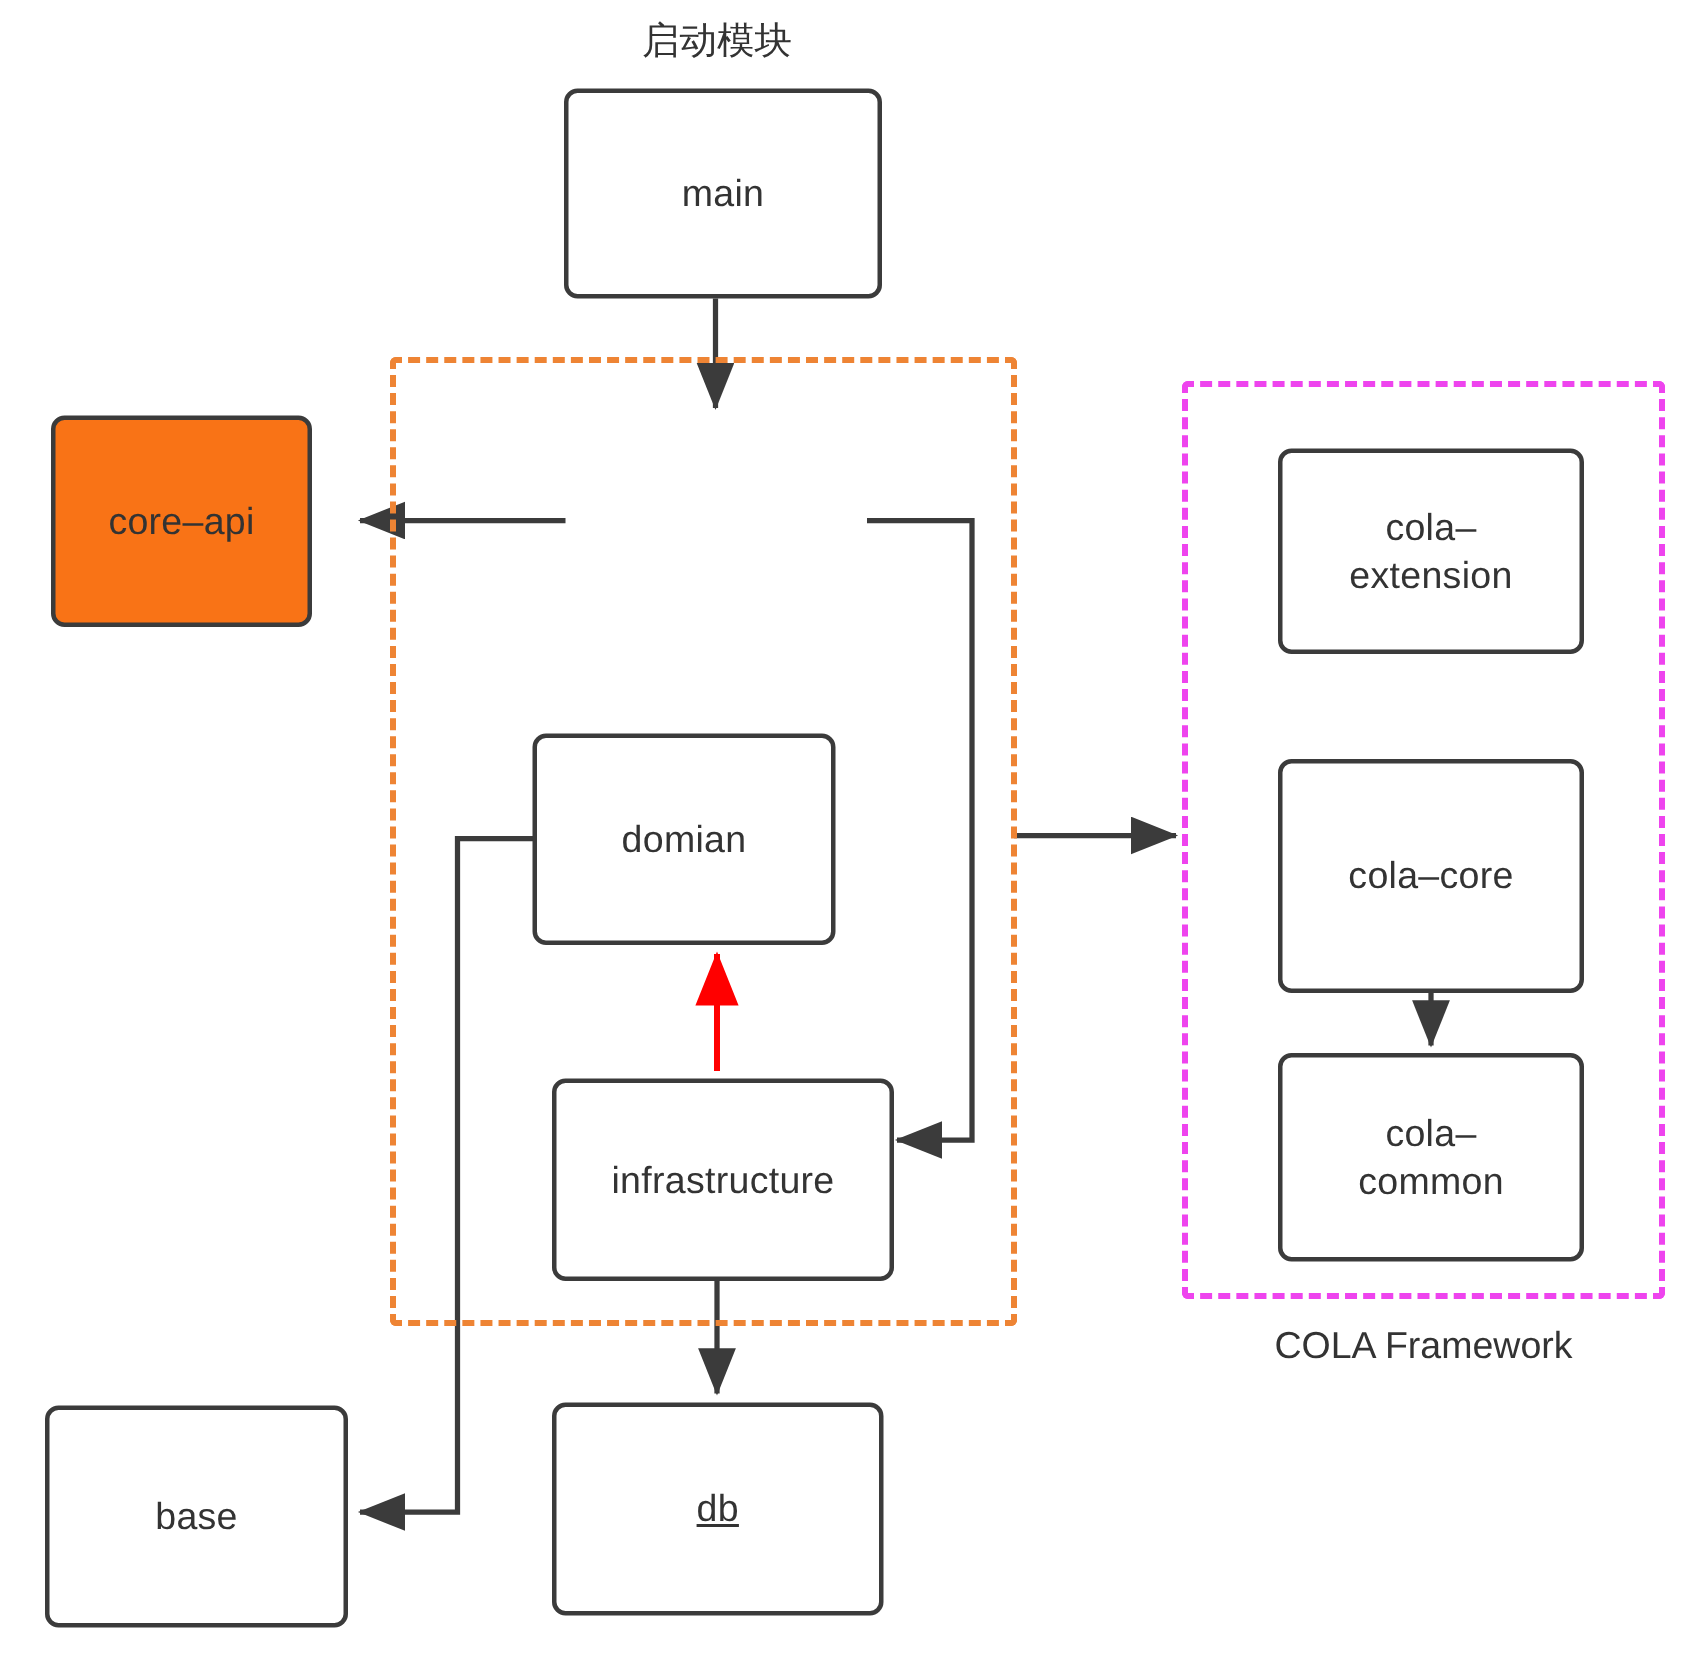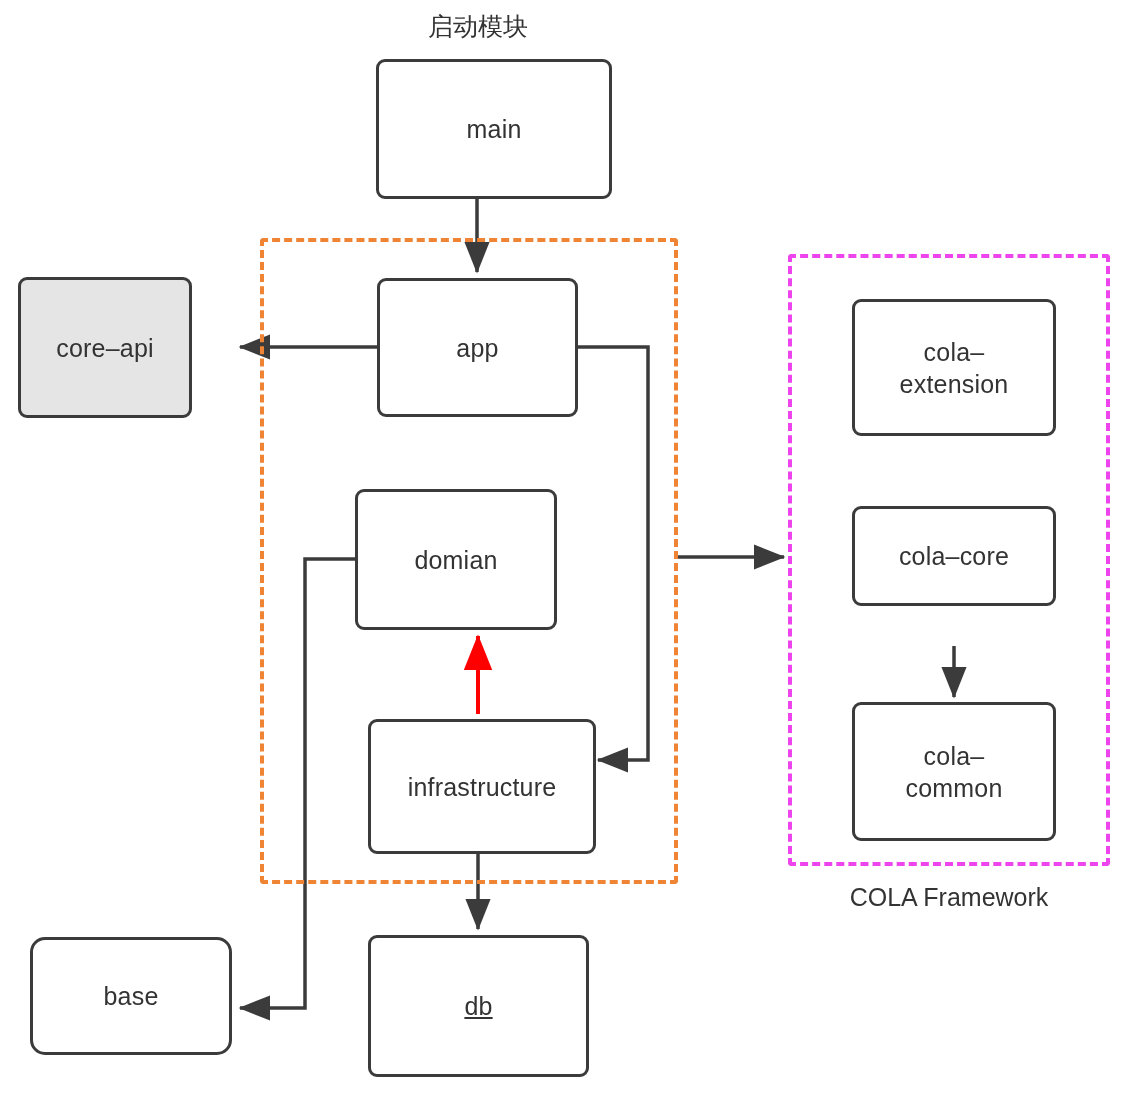--- a/index.html
+++ b/index.html
@@ -93,26 +93,25 @@
         <path d="M 377 347 L 240 347" fill="none" stroke="#3b3b3b" stroke-width="3.5" stroke-linecap="butt" stroke-linejoin="miter" marker-end="url(#arrow-dark)"></path>
         <path d="M 578 347 L 648 347 L 648 760 L 598 760" fill="none" stroke="#3b3b3b" stroke-width="3.5" stroke-linecap="butt" stroke-linejoin="miter" marker-end="url(#arrow-dark)"></path>
         <path d="M 676 557 L 784 557" fill="none" stroke="#3b3b3b" stroke-width="3.5" stroke-linecap="butt" stroke-linejoin="miter" marker-end="url(#arrow-dark)"></path>
         <path d="M 478 714 L 478 636" fill="none" stroke="#ff0000" stroke-width="4" stroke-linecap="butt" stroke-linejoin="miter" marker-end="url(#arrow-red)"></path>
         <path d="M 478 854 L 478 929" fill="none" stroke="#3b3b3b" stroke-width="3.5" stroke-linecap="butt" stroke-linejoin="miter" marker-end="url(#arrow-dark)"></path>
         <path d="M 376 559 L 305 559 L 305 1008 L 240 1008" fill="none" stroke="#3b3b3b" stroke-width="3.5" stroke-linecap="butt" stroke-linejoin="miter" marker-end="url(#arrow-dark)"></path>
         <path d="M 954 646 L 954 697" fill="none" stroke="#3b3b3b" stroke-width="3.5" stroke-linecap="butt" stroke-linejoin="miter" marker-end="url(#arrow-dark)"></path>
       </g>
   </svg>
 
-  <div class="node" id="node-main" style="left: 376px; top: 59px; width: 236px; height: 140px; border-color: rgb(59, 59, 59); background: rgb(255, 255, 255); color: rgb(51, 51, 51);">main</div>
-  <div class="node" id="node-core-api" style="left: 18px; top: 277px; width: 174px; height: 141px; border-color: rgb(59, 59, 59); background: #e5e5e5; color: rgb(51, 51, 51);">core–api</div>
-  <div class="node" id="node-app" style="left: 377px; top: 278px; width: 201px; height: 139px; border-color: rgb(59, 59, 59); background: rgb(255, 255, 255); color: rgb(51, 51, 51);">app</div>
+  <div class="node" id="node-main" style="left: 376px; top: 59px; width: 212px; height: 140px; border-color: rgb(59, 59, 59); background: rgb(255, 255, 255); color: rgb(51, 51, 51);">main</div>
+  <div class="node" id="node-core-api" style="left: 34px; top: 277px; width: 174px; height: 141px; border-color: rgb(59, 59, 59); background: #f97316; color: rgb(51, 51, 51);">core–api</div>
   <div class="node" id="node-domian" style="left: 355px; top: 489px; width: 202px; height: 141px; border-color: rgb(59, 59, 59); background: rgb(255, 255, 255); color: rgb(51, 51, 51);">domian</div>
   <div class="node" id="node-infrastructure" style="left: 368px; top: 719px; width: 228px; height: 135px; border-color: rgb(59, 59, 59); background: rgb(255, 255, 255); color: rgb(51, 51, 51);">infrastructure</div>
-  <div class="node" id="node-base" style="left: 30px; top: 937px; width: 202px; height: 118px; border-color: rgb(59, 59, 59); background: rgb(255, 255, 255); color: rgb(51, 51, 51); border-radius: 15px;">base</div>
+  <div class="node" id="node-base" style="left: 30px; top: 937px; width: 202px; height: 148px; border-color: rgb(59, 59, 59); background: rgb(255, 255, 255); color: rgb(51, 51, 51);">base</div>
   <div class="node" id="node-db" style="left: 368px; top: 935px; width: 221px; height: 142px; border-color: rgb(59, 59, 59); background: rgb(255, 255, 255); color: rgb(51, 51, 51); text-decoration: underline;">db</div>
   <div class="node" id="node-cola-extension" style="left: 852px; top: 299px; width: 204px; height: 137px; border-color: rgb(59, 59, 59); background: rgb(255, 255, 255); color: rgb(51, 51, 51);">cola–
 extension</div>
-  <div class="node" id="node-cola-core" style="left: 852px; top: 506px; width: 204px; height: 100px; border-color: rgb(59, 59, 59); background: rgb(255, 255, 255); color: rgb(51, 51, 51);">cola–core</div>
+  <div class="node" id="node-cola-core" style="left: 852px; top: 506px; width: 204px; height: 156px; border-color: rgb(59, 59, 59); background: rgb(255, 255, 255); color: rgb(51, 51, 51);">cola–core</div>
   <div class="node" id="node-cola-common" style="left: 852px; top: 702px; width: 204px; height: 139px; border-color: rgb(59, 59, 59); background: rgb(255, 255, 255); color: rgb(51, 51, 51);">cola–
 common</div>
 
 </div>
 
 </body></html>

